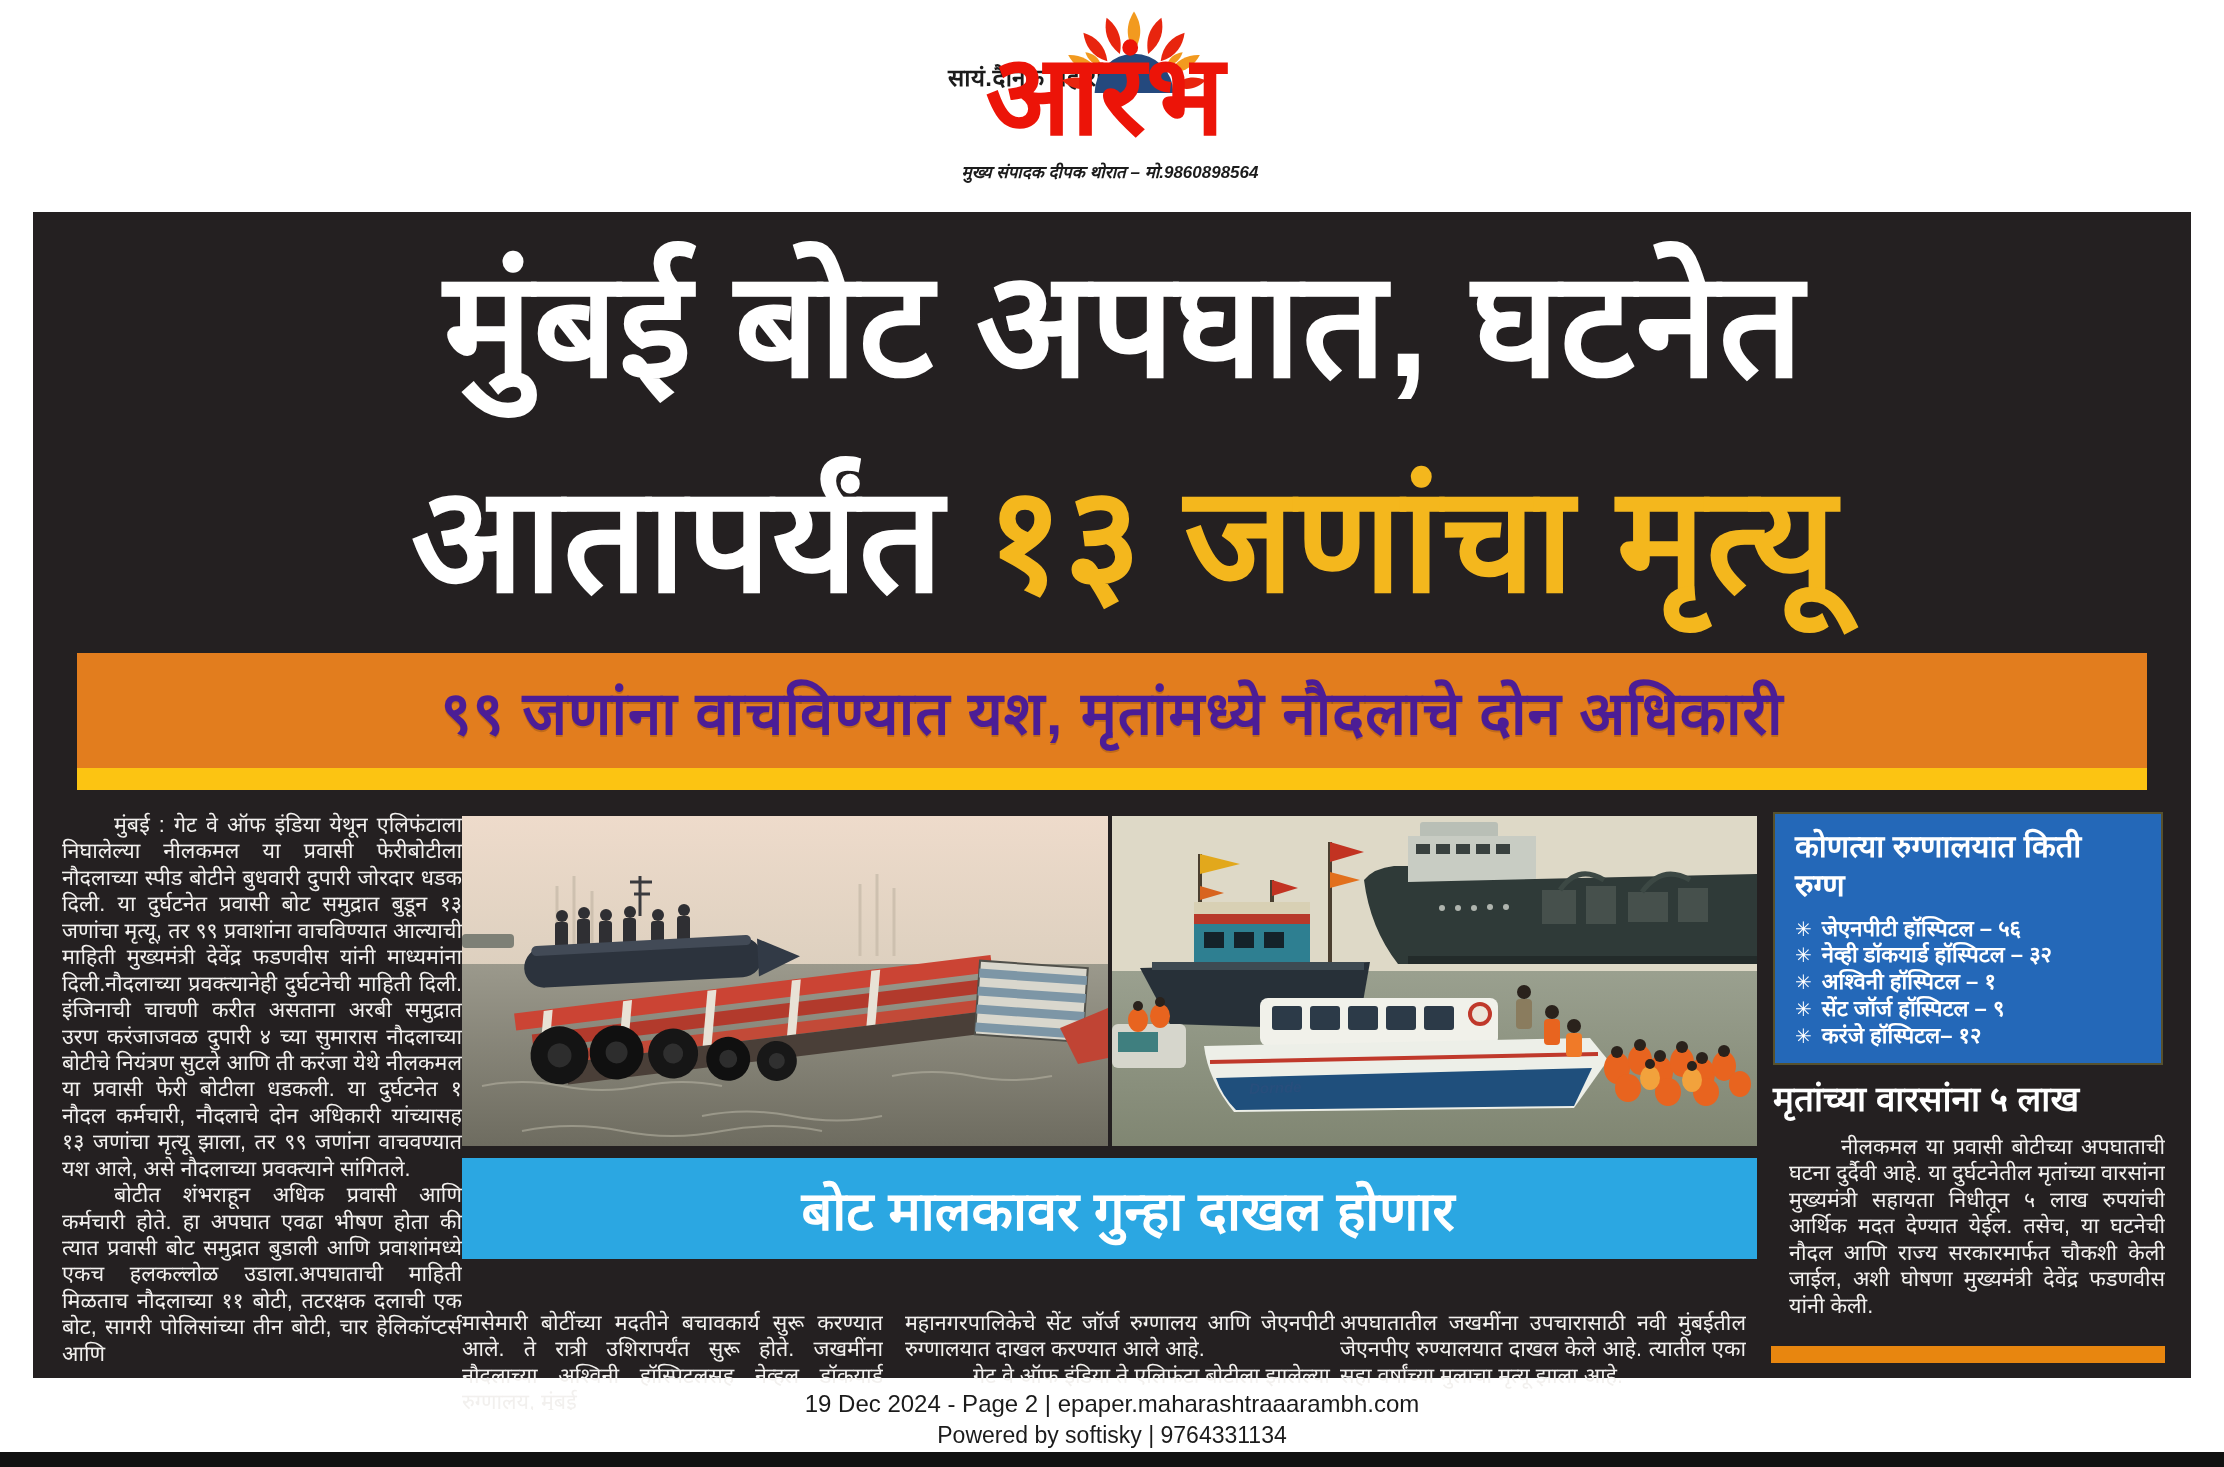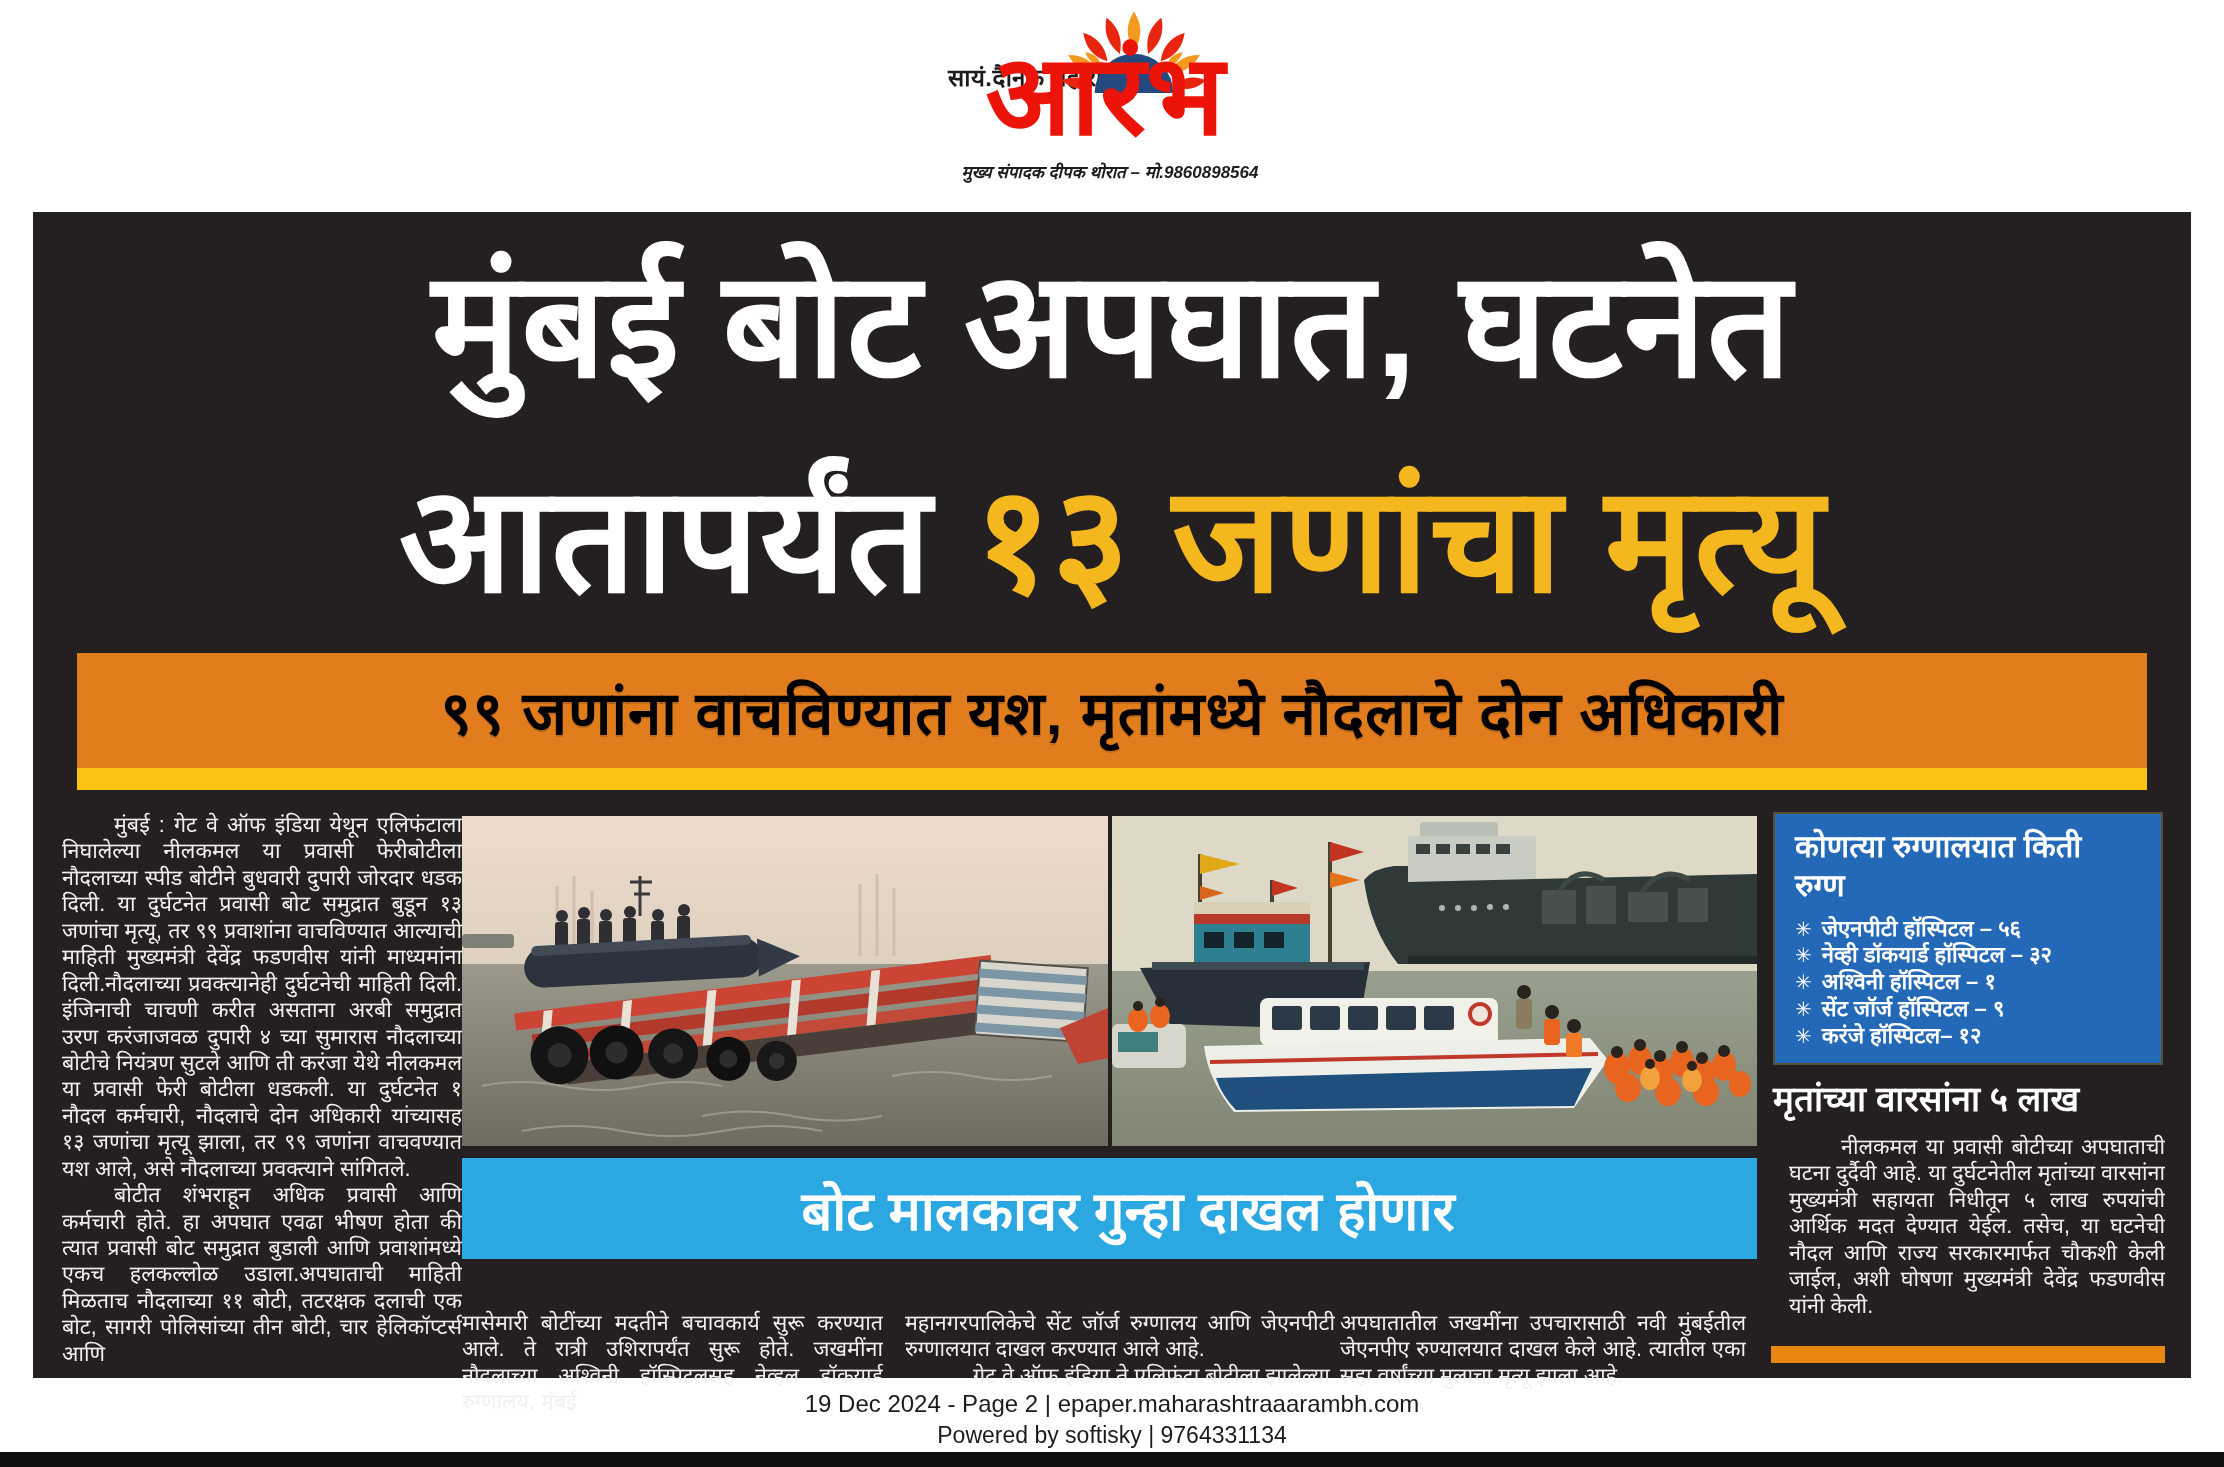--- a/index.html
+++ b/index.html
@@ -17,21 +17,21 @@
 
   
   .mainbox{position:absolute;left:33px;top:212px;width:2158px;height:1166px;background:#242021;}
 
   .headline{position:absolute;left:0;top:6px;width:2158px;text-align:center;
             font-weight:800;color:#ffffff;font-size:148px;line-height:1.45;letter-spacing:1px;}
   .hl-yellow{color:#f4b71d;}
 
   .strap{position:absolute;left:44px;top:441px;width:2070px;height:115px;background:#e27d1e;
          border-bottom:22px solid #fcc412;display:flex;align-items:center;justify-content:center;}
-  .strap-text{color:#000000;font-weight:800;font-size:60px;letter-spacing:1px;text-shadow:0 2px 0 rgba(0,0,0,.15);}
+  .strap-text{color:#4c1d95;font-weight:800;font-size:60px;letter-spacing:1px;text-shadow:0 2px 0 rgba(0,0,0,.15);}
 
   
   .bodytext{color:#f2f0ee;font-size:21.5px;line-height:1.23;text-align:justify;}
   .bodytext p{margin:0;}
   .bodytext p.ind{text-indent:52px;margin-left:16px;}
   .col-left{position:absolute;left:13px;top:600px;width:416px;height:566px;overflow:hidden;}
 
   
   .photo{position:absolute;top:604px;height:330px;overflow:hidden;background:#888;}
   .photo svg{display:block;width:100%;height:100%;}
@@ -115,21 +115,21 @@
         <path d="M-57,0 A57 57 0 0 1 57,0 Z" fill="#24497e"></path>
       </g>
     </svg>
 
     <div class="logo-text">आरंभ</div>
     <div class="editor-line">मुख्य संपादक दीपक थोरात – मो.9860898564</div>
   </div>
 
   <div class="mainbox">
 
-    <h1 class="headline" style="margin:0;">
+    <h1 class="headline" style="margin:0;padding-left:12px;">
       <div>मुंबई बोट अपघात, घटनेत</div>
       <div><span>आतापर्यंत </span><span class="hl-yellow">१३ जणांचा मृत्यू</span></div>
     </h1>
 
     <div class="strap">
       <div class="strap-text">९९ जणांना वाचविण्यात यश, मृतांमध्ये नौदलाचे दोन अधिकारी</div>
     </div>
 
     <div class="col-left bodytext">
       <p class="ind">मुंबई : गेट वे ऑफ इंडिया येथून एलिफंटाला निघालेल्या नीलकमल या प्रवासी फेरीबोटीला नौदलाच्या स्पीड बोटीने बुधवारी दुपारी जोरदार धडक दिली. या दुर्घटनेत प्रवासी बोट समुद्रात बुडून १३ जणांचा मृत्यू, तर ९९ प्रवाशांना वाचविण्यात आल्याची माहिती मुख्यमंत्री देवेंद्र फडणवीस यांनी माध्यमांना दिली.नौदलाच्या प्रवक्त्यानेही दुर्घटनेची माहिती दिली. इंजिनाची चाचणी करीत असताना अरबी समुद्रात उरण करंजाजवळ दुपारी ४ च्या सुमारास नौदलाच्या बोटीचे नियंत्रण सुटले आणि ती करंजा येथे नीलकमल या प्रवासी फेरी बोटीला धडकली. या दुर्घटनेत १ नौदल कर्मचारी, नौदलाचे दोन अधिकारी यांच्यासह १३ जणांचा मृत्यू झाला, तर ९९ जणांना वाचवण्यात यश आले, असे नौदलाच्या प्रवक्त्याने सांगितले.</p>

